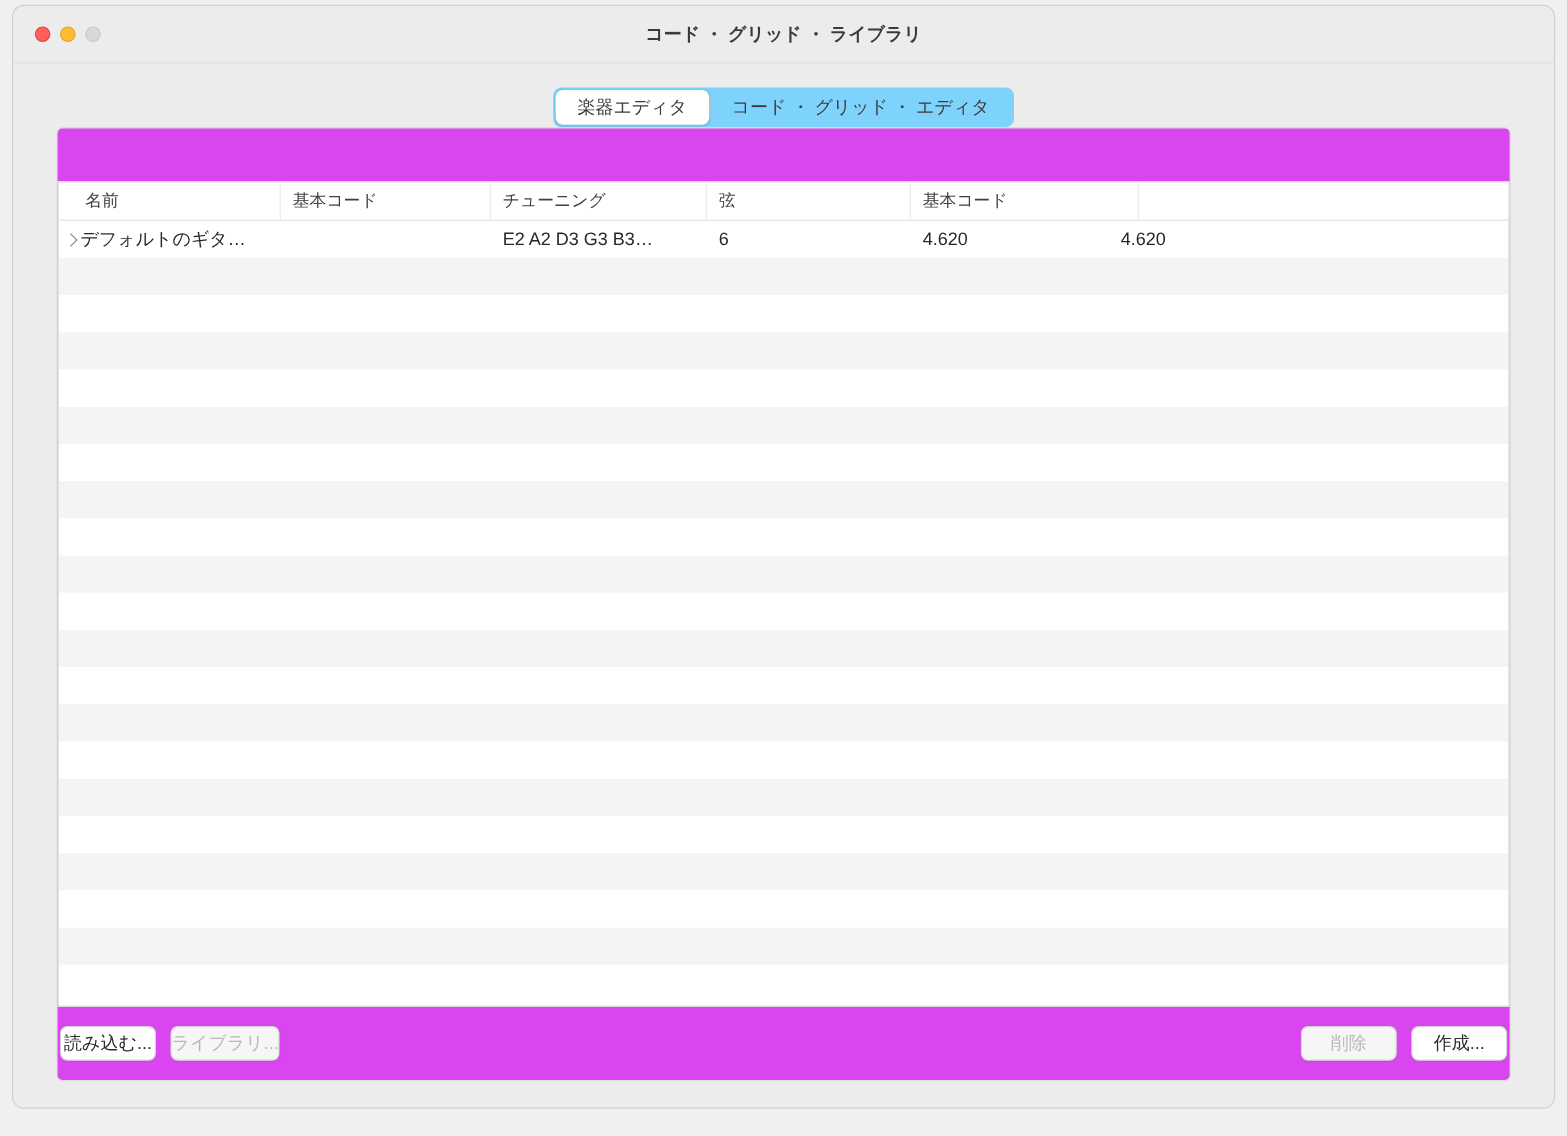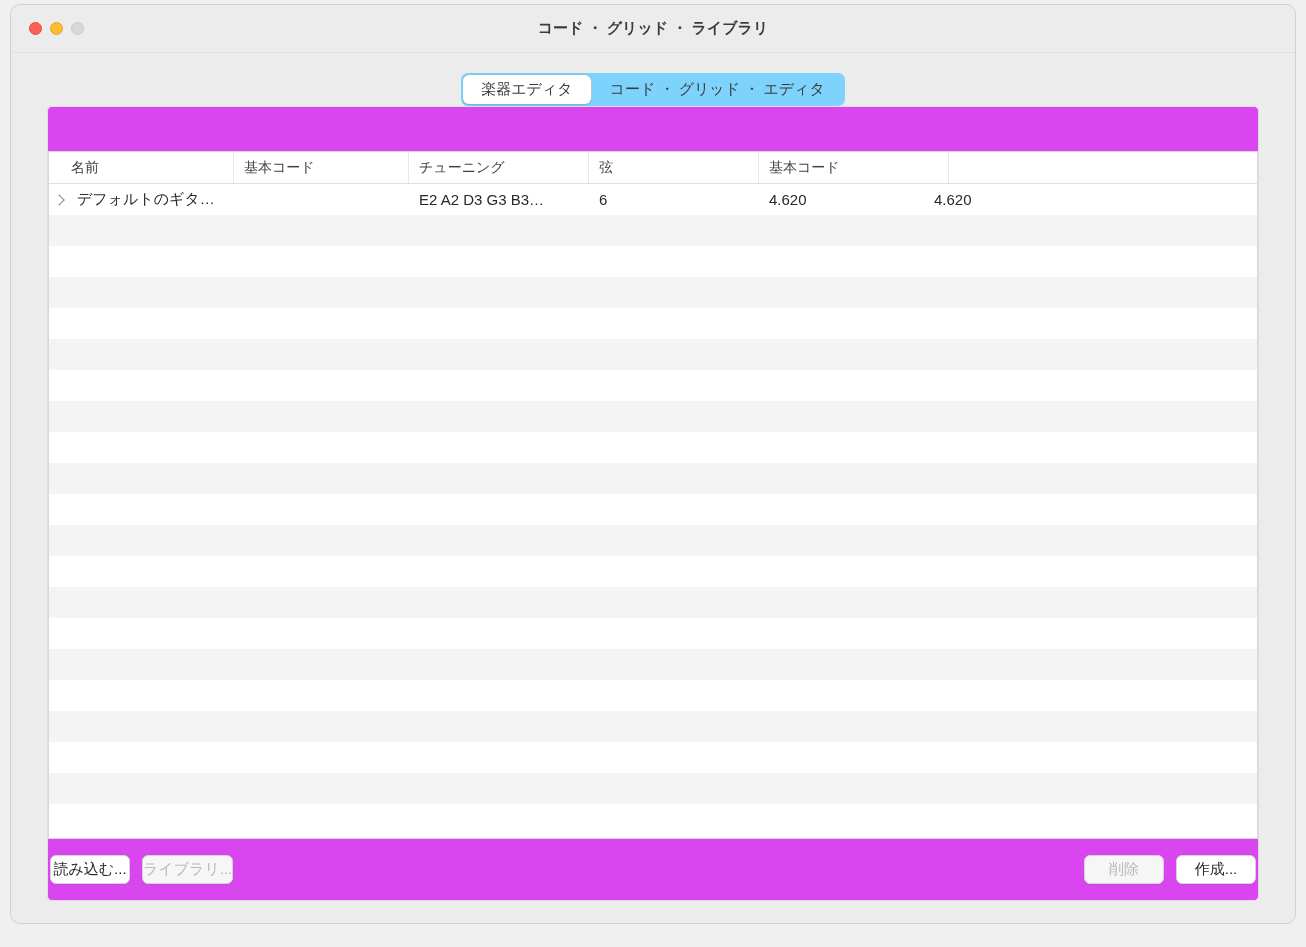--- a/index.html
+++ b/index.html
@@ -141,21 +141,21 @@
       text-overflow: ellipsis;
     }
     .col-name   { width: 185px; }
     .col-lib    { width: 175px; }
     .col-tune   { width: 180px; }
     .col-str    { width: 170px; }
     .col-code   { width: 165px; }
     .col-base   { width: 190px; }
     .col-extra  { flex: 1; }
 
-    .name-cell { display: flex; align-items: center; gap: 10px; padding-left: 6px;}
+    .name-cell { display: flex; align-items: center; gap: 0; padding-left: 6px;}
     .chevron {
       display: inline-block;
       width: 8px; height: 8px;
       border-right: 1.6px solid #888;
       border-bottom: 1.6px solid #888;
       transform: rotate(-45deg);
       margin-right: 4px;
       flex-shrink: 0;
     }
     .footer {

